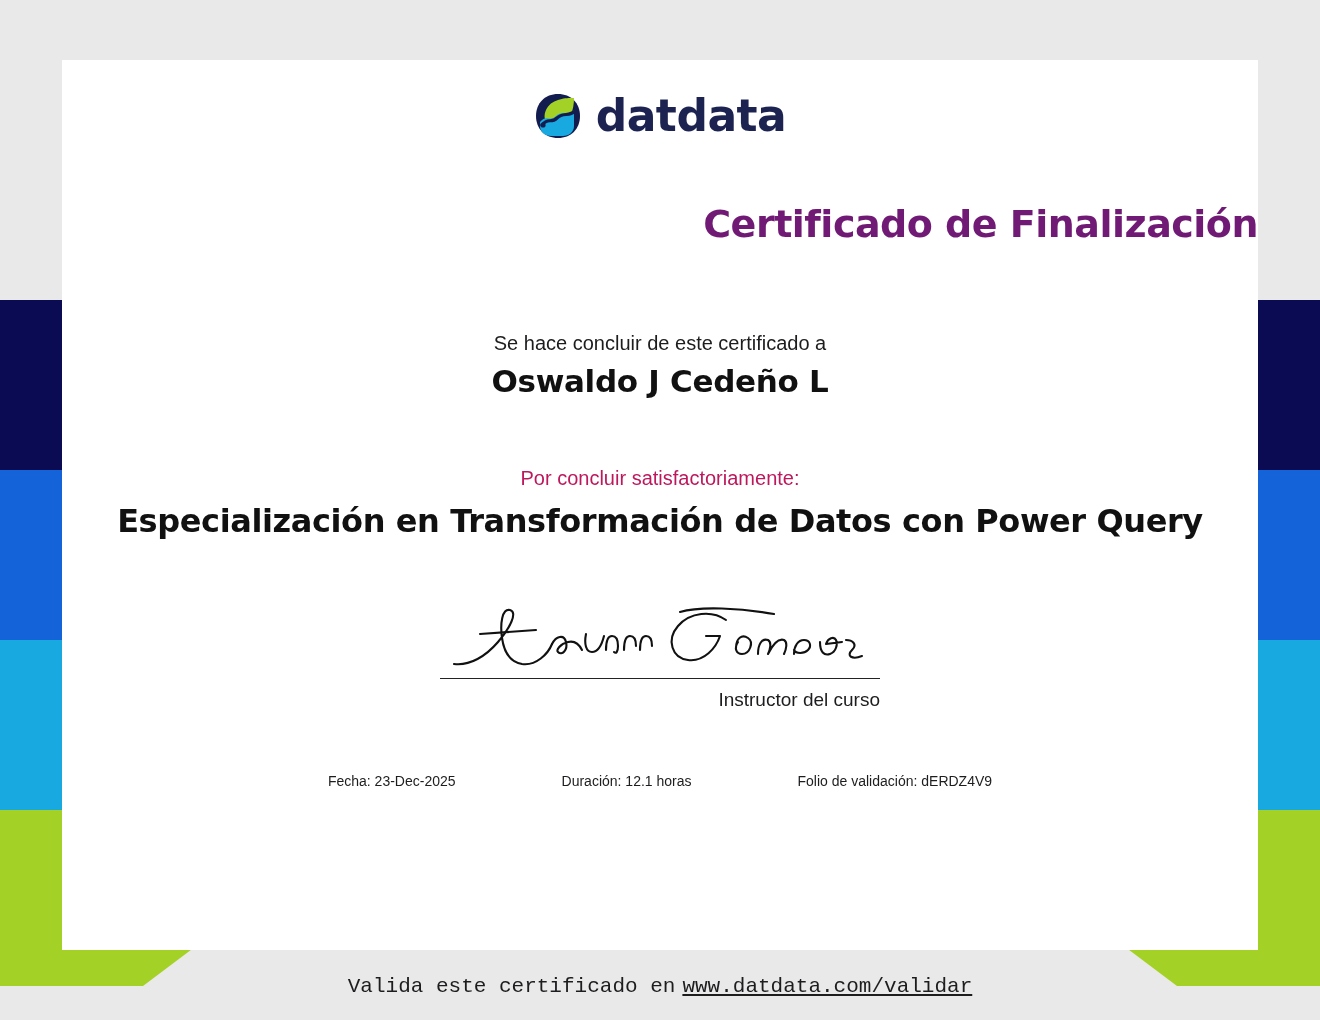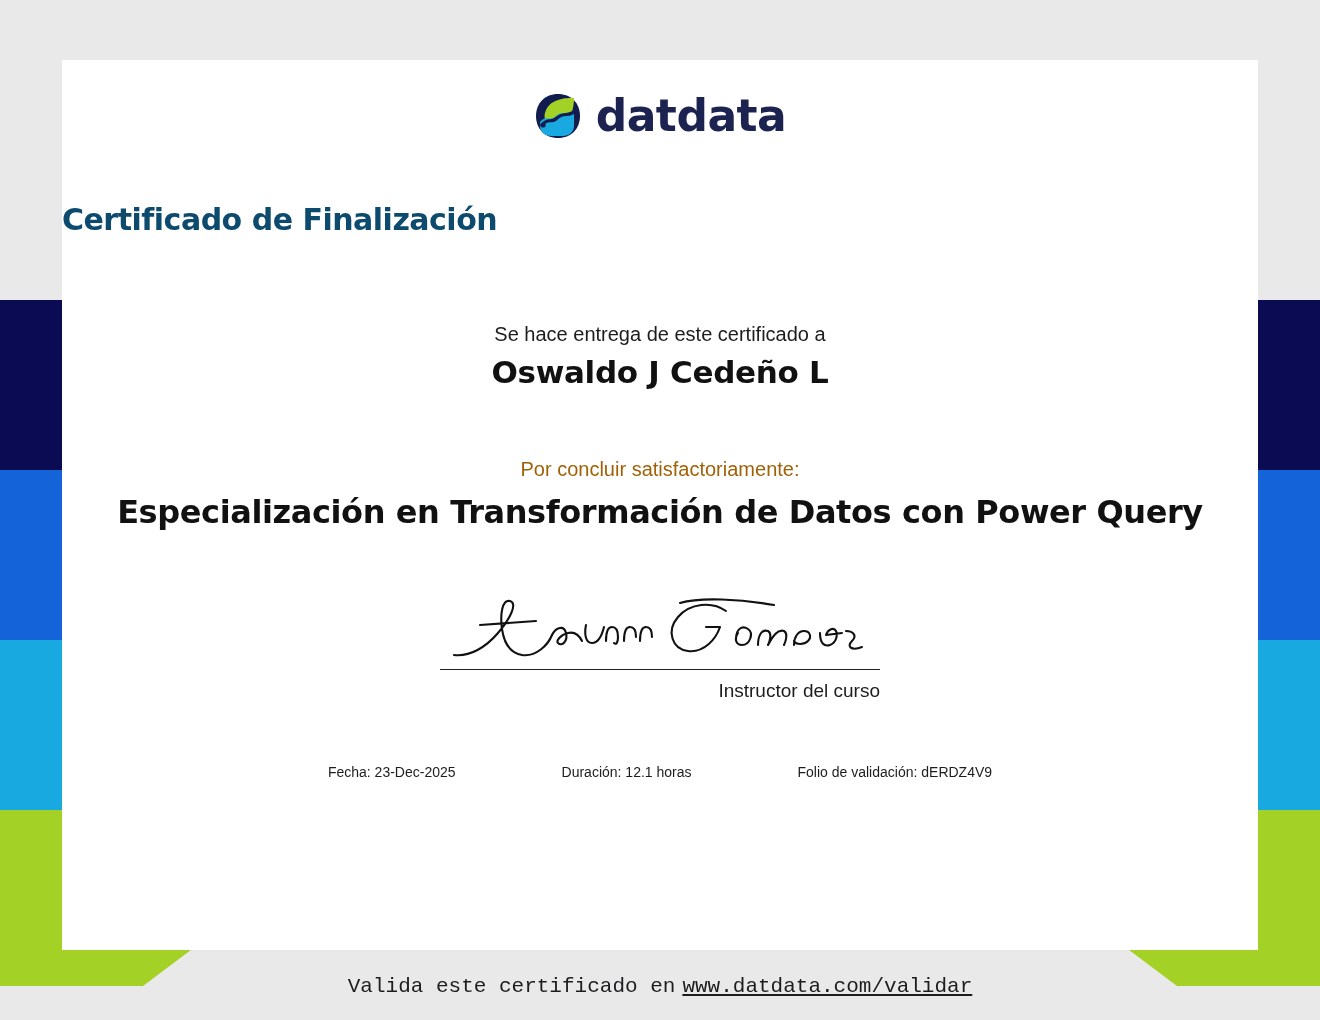--- a/index.html
+++ b/index.html
@@ -85,25 +85,25 @@
   .logo-text {
     font-family: "DejaVu Sans", sans-serif;
     font-size: 44px;
     font-weight: 700;
     color: #1c2350;
     letter-spacing: -0.5px;
     line-height: 1;
   }
 
   .title {
-    text-align: left;
-    font-family: "DejaVu Sans", sans-serif;
-    font-size: 30px;
-    font-weight: 700;
-    color: #0c4a6e;
+    text-align: right;
+    font-family: "DejaVu Sans", sans-serif;
+    font-size: 38px;
+    font-weight: 700;
+    color: #701a75;
     margin-top: 62px;
     letter-spacing: -0.5px;
   }
 
   .given-label {
     text-align: center;
     font-size: 20px;
     color: #1d1d1f;
     margin-top: 86px;
   }
@@ -113,21 +113,21 @@
     font-size: 31px;
     font-weight: 700;
     color: #111;
     margin-top: 8px;
     letter-spacing: -0.3px;
   }
 
   .course-label {
     text-align: center;
     font-size: 20px;
-    color: #a16207;
+    color: #be185d;
     margin-top: 68px;
   }
   .course-name {
     text-align: center;
     font-family: "DejaVu Sans", sans-serif;
     font-size: 32px;
     font-weight: 700;
     color: #111;
     margin: 10px auto 0 auto;
     width: 1090px;
@@ -227,21 +227,21 @@
           <path d="M6 30 C12 22 16 30 22 24 C28 18 34 24 40 18 L40 34 C40 40 35 44 29 44 L17 44 C11 44 6 40 6 34 Z" fill="#17a9e0"></path>
           <path d="M8 33 C14 25 17 32 23 26 C29 20 35 25 41 19" fill="none" stroke="#131c4e" stroke-width="3.2" stroke-linecap="round"></path>
           <circle cx="9" cy="33" r="2.6" fill="#131c4e"></circle>
         </svg>
       </span>
       <span class="logo-text">datdata</span>
     </div>
 
     <div class="title">Certificado de Finalización</div>
 
-    <div class="given-label">Se hace entrega de este certificado a</div>
+    <div class="given-label">Se hace concluir de este certificado a</div>
     <div class="recipient">Oswaldo J Cedeño L</div>
 
     <div class="course-label">Por concluir satisfactoriamente:</div>
     <div class="course-name">Especialización en Transformación de Datos con Power Query</div>
 
     <div class="signature-block">
       <span class="signature-img">
         <svg class="signature-img" width="440" height="74" viewBox="0 0 440 74" aria-hidden="true">
           <g fill="none" stroke="#111" stroke-width="2.1" stroke-linecap="round" stroke-linejoin="round">
             <path d="M14 60 C30 62 46 52 58 38 C70 24 78 8 70 6 C62 4 60 20 62 34 C64 48 70 58 82 60 C96 62 108 50 112 40"></path>

